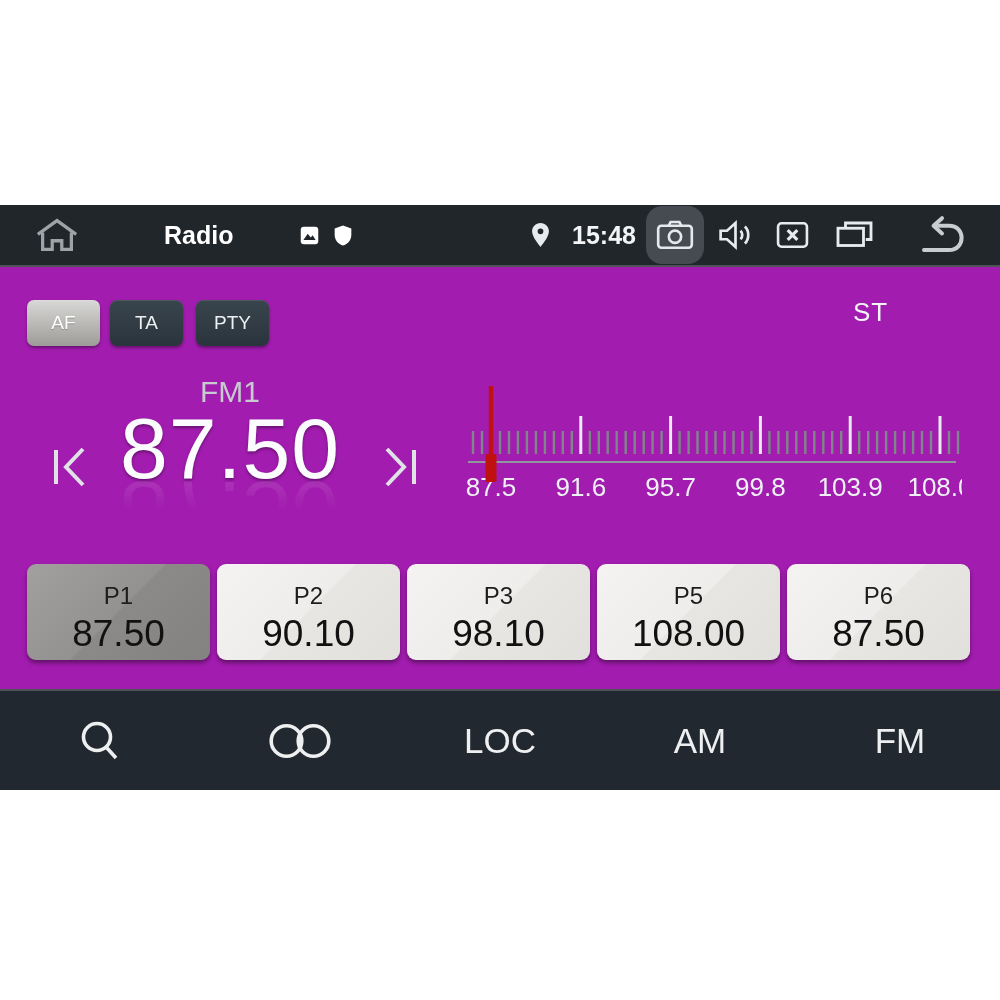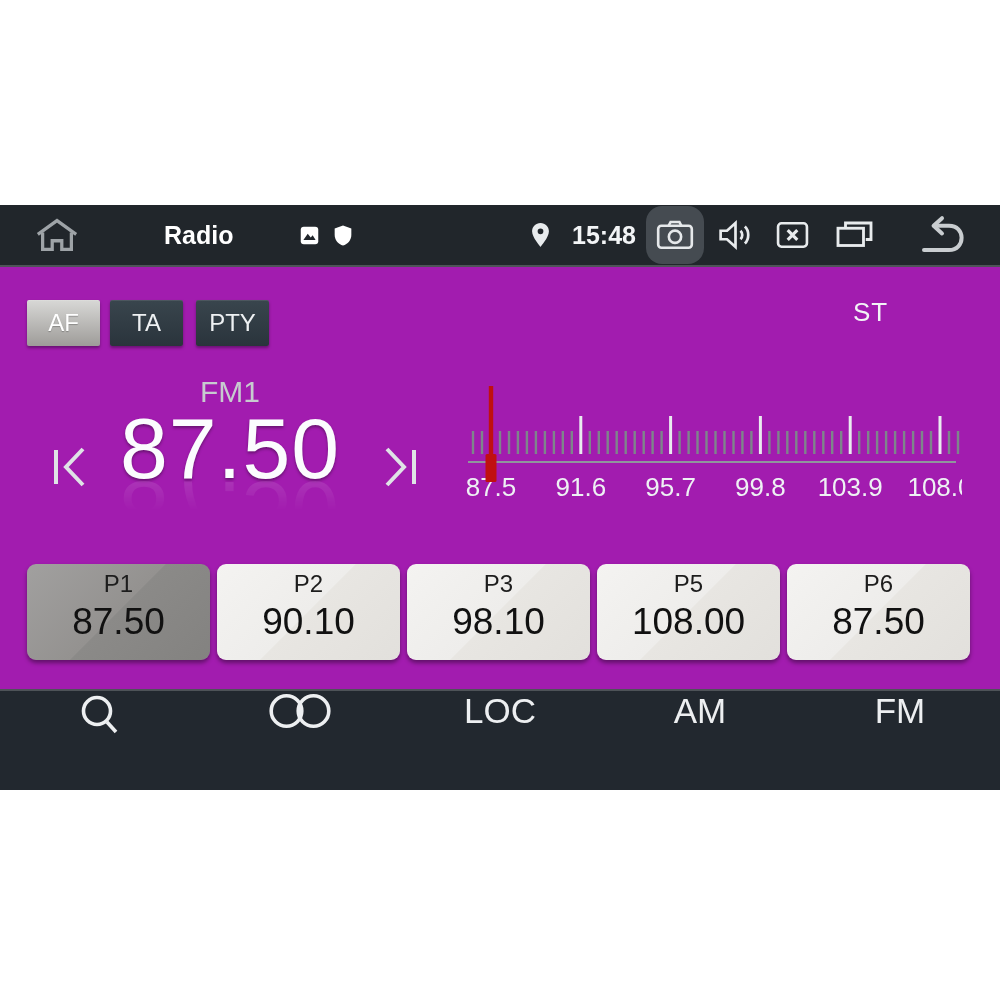--- a/index.html
+++ b/index.html
@@ -15,22 +15,22 @@
   .shield-ic { margin-left:13px; display:flex; }
   .sb-right { margin-left:auto; display:flex; align-items:center; }
   .sb-time { color:#f2f4f6; font-size:25px; font-weight:700; margin-left:20px; }
   .camera-wrap { margin-left:10px; width:58px; height:58px; background:#454b51; border-radius:16px;
                  display:flex; align-items:center; justify-content:center; }
   .sb-ic { display:flex; align-items:center; }
   .ml13{margin-left:13px;} .ml22{margin-left:22px;} .ml26{margin-left:26px;}
   .back-btn { margin-left:44px; margin-right:34px; display:flex; }
 
   
-  .chip { position:absolute; top:95px; width:73px; height:46px; border-radius:2px; border:none;
-          font-family:inherit; font-size:24px; color:#eef1f3; text-align:center;
+  .chip { position:absolute; top:95px; width:73px; height:46px; border-radius:7px; border:none;
+          font-family:inherit; font-size:19px; color:#eef1f3; text-align:center;
           background:linear-gradient(to bottom,#39454d 0%,#2a343c 100%);
           box-shadow:inset 0 1px 0 rgba(255,255,255,.10), 0 2px 3px rgba(0,0,0,.35); }
   .chip.active { background:linear-gradient(to bottom,#d8d8d6 0%,#9e9c99 100%); color:#ffffff;
                  text-shadow:0 1px 1px rgba(0,0,0,.25); }
   .chip-af{left:27px;} .chip-ta{left:110px;} .chip-pty{left:196px;}
   .st-indicator { position:absolute; left:853px; top:92px; color:#f2f4f6; font-size:26px; font-weight:400; letter-spacing:1px; }
 
   
   .band-label { position:absolute; left:115px; top:170px; width:230px; text-align:center;
                 color:#c7cbcf; font-size:30px; }
@@ -44,31 +44,31 @@
   .seek-prev { position:absolute; left:52px; top:233px; }
   .seek-next { position:absolute; left:380px; top:233px; }
 
   
   .scale-wrap { position:absolute; left:462px; top:175px; width:500px; height:132px; }
   .scale-wrap svg text { font-family:"Liberation Sans", sans-serif; }
 
   
   .presets { position:absolute; left:27px; top:359px; width:943px; height:96px; display:flex; gap:7px; }
   .preset { flex:1; border:none; border-radius:9px; font-family:inherit; display:flex; flex-direction:column;
-            align-items:center; padding-top:6px;
+            align-items:center; padding-top:18px;
             background:linear-gradient(135deg,#f4f3f1 0%,#eeedeb 49.5%,#e8e6e2 50%,#e2e0dc 100%);
             box-shadow:0 3px 4px rgba(0,0,0,.4); }
   .preset.active { background:linear-gradient(135deg,#a1a09f 0%,#949290 49.5%,#8b8a88 50%,#838280 100%); }
   .preset-label { font-size:24px; color:#1d1d1d; }
   .preset-freq { font-size:37px; color:#111111; margin-top:3px; }
 
   
   .bottom-bar { position:absolute; left:0; top:484px; width:1000px; height:101px; background:#22282f;
                 border-top:2px solid #4e5358; display:grid; grid-template-columns:repeat(5,1fr); }
-  .bb-item { display:flex; align-items:flex-start; justify-content:center; color:#edeff1; font-size:35px; }
+  .bb-item { display:flex; align-items:center; justify-content:center; color:#edeff1; font-size:35px; }
 </style>
 </head>
 <body>
 
 <div class="screen">
 
   <div class="status-bar">
     <div class="home-btn">
       <svg width="46" height="34" viewBox="0 0 24 17" fill="none" stroke="#9ea3a7" stroke-width="1.7">
         <path d="M2 8.2 L12 1 L22 8.2"></path>

